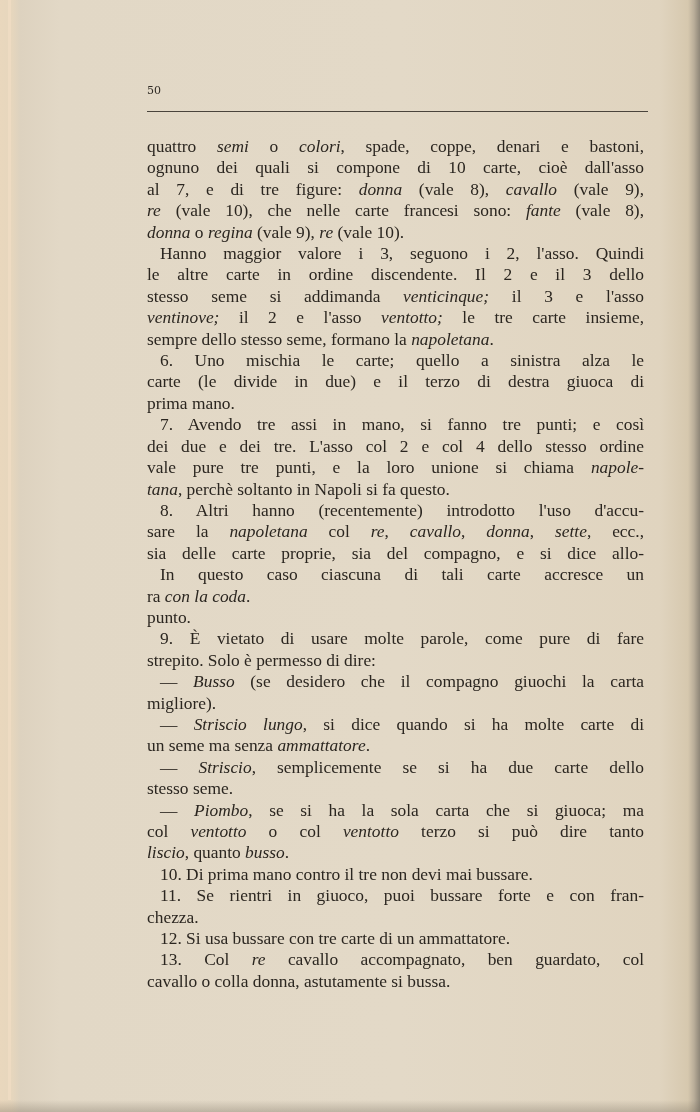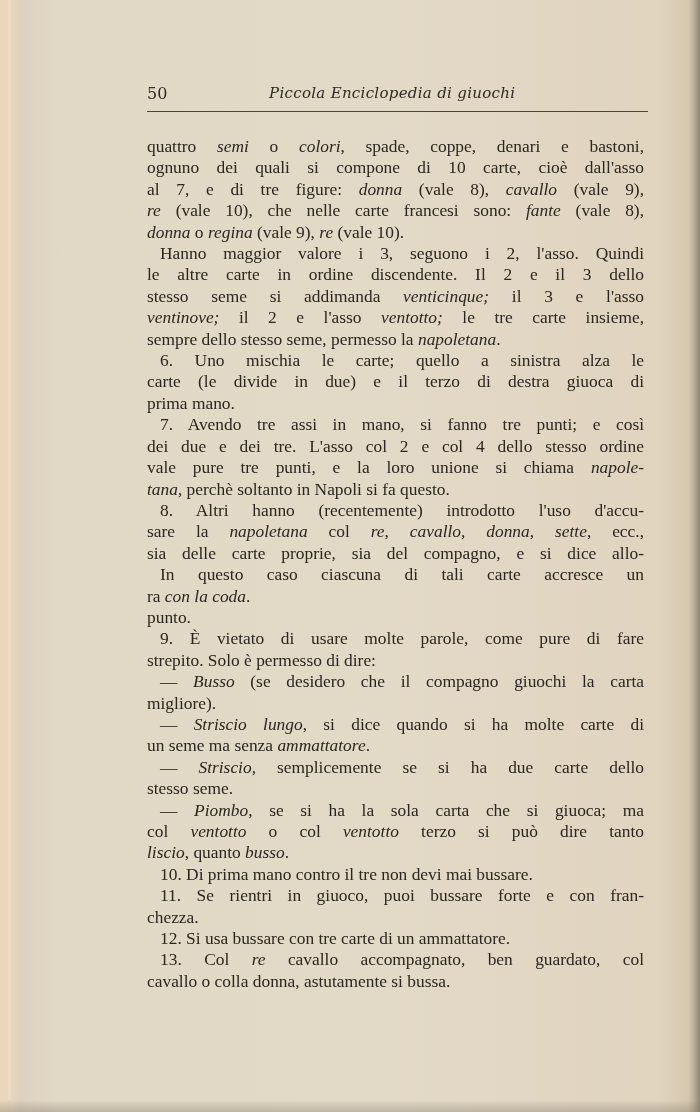--- a/index.html
+++ b/index.html
@@ -17,21 +17,21 @@
     background: linear-gradient(180deg, rgba(0,0,0,0) 0, rgba(120,110,95,0.35) 100%);
   }
   .spine {
     position: absolute; left: 8px; top: 0; width: 3px; height: 1100px;
     background: rgba(240,220,195,0.8);
   }
   .header {
     position: absolute; left: 147px; top: 84px; width: 500px; height: 26px;
     color: #2f2a24;
   }
-  .page-number { position: absolute; left: 0; top: 0; font-size: 16px; }
+  .page-number { position: absolute; left: 0; top: 0; font-size: 11px; }
   .running-title {
     position: absolute; left: 122px; top: 0; font-size: 15px; font-style: italic; letter-spacing: 0.3px;
   }
   .rule {
     position: absolute; left: 147px; top: 111px; width: 501px; height: 1px; background: #4a443c;
   }
   .body-text {
     position: absolute; left: 147px; top: 136px; width: 497px;
     font-family: "Liberation Serif", "DejaVu Serif", serif;
     font-size: 17.4px; line-height: 21.4px; color: #2b2620;
@@ -43,35 +43,34 @@
   .body-text i { font-style: italic; }
 </style>
 </head>
 <body>
 
 <div class="page">
   <div class="spine"></div>
 
   <div class="header">
     <span class="page-number">50</span>
-    <span class="running-title">Piccola Enciclopedia di giuochi</span>
   </div>
   <div class="rule"></div>
 
   <div class="body-text" id="body-text">
       <span class="line"><span>quattro </span><i>semi</i><span> o </span><i>colori</i><span>, spade, coppe, denari e bastoni,</span></span>
       <span class="line"><span>ognuno dei quali si compone di 10 carte, cioè dall'asso</span></span>
       <span class="line"><span>al 7, e di tre figure: </span><i>donna</i><span> (vale 8), </span><i>cavallo</i><span> (vale 9),</span></span>
       <span class="line"><i>re</i><span> (vale 10), che nelle carte francesi sono: </span><i>fante</i><span> (vale 8),</span></span>
       <span class="line last"><i>donna</i><span> o </span><i>regina</i><span> (vale 9), </span><i>re</i><span> (vale 10).</span></span>
       <span class="line indent"><span>Hanno maggior valore i 3, seguono i 2, l'asso. Quindi</span></span>
       <span class="line"><span>le altre carte in ordine discendente. Il 2 e il 3 dello</span></span>
       <span class="line"><span>stesso seme si addimanda </span><i>venticinque;</i><span> il 3 e l'asso</span></span>
       <span class="line"><i>ventinove;</i><span> il 2 e l'asso </span><i>ventotto;</i><span> le tre carte insieme,</span></span>
-      <span class="line last"><span>sempre dello stesso seme, permesso la </span><i>napoletana</i><span>.</span></span>
+      <span class="line last"><span>sempre dello stesso seme, formano la </span><i>napoletana</i><span>.</span></span>
       <span class="line indent"><span>6. Uno mischia le carte; quello a sinistra alza le</span></span>
       <span class="line"><span>carte (le divide in due) e il terzo di destra giuoca di</span></span>
       <span class="line last"><span>prima mano.</span></span>
       <span class="line indent"><span>7. Avendo tre assi in mano, si fanno tre punti; e così</span></span>
       <span class="line"><span>dei due e dei tre. L'asso col 2 e col 4 dello stesso ordine</span></span>
       <span class="line"><span>vale pure tre punti, e la loro unione si chiama </span><i>napole-</i></span>
       <span class="line last"><i>tana</i><span>, perchè soltanto in Napoli si fa questo.</span></span>
       <span class="line indent"><span>8. Altri hanno (recentemente) introdotto l'uso d'accu-</span></span>
       <span class="line"><span>sare la </span><i>napoletana</i><span> col </span><i>re</i><span>, </span><i>cavallo</i><span>, </span><i>donna</i><span>, </span><i>sette</i><span>, ecc.,</span></span>
       <span class="line"><span>sia delle carte proprie, sia del compagno, e si dice allo-</span></span>

